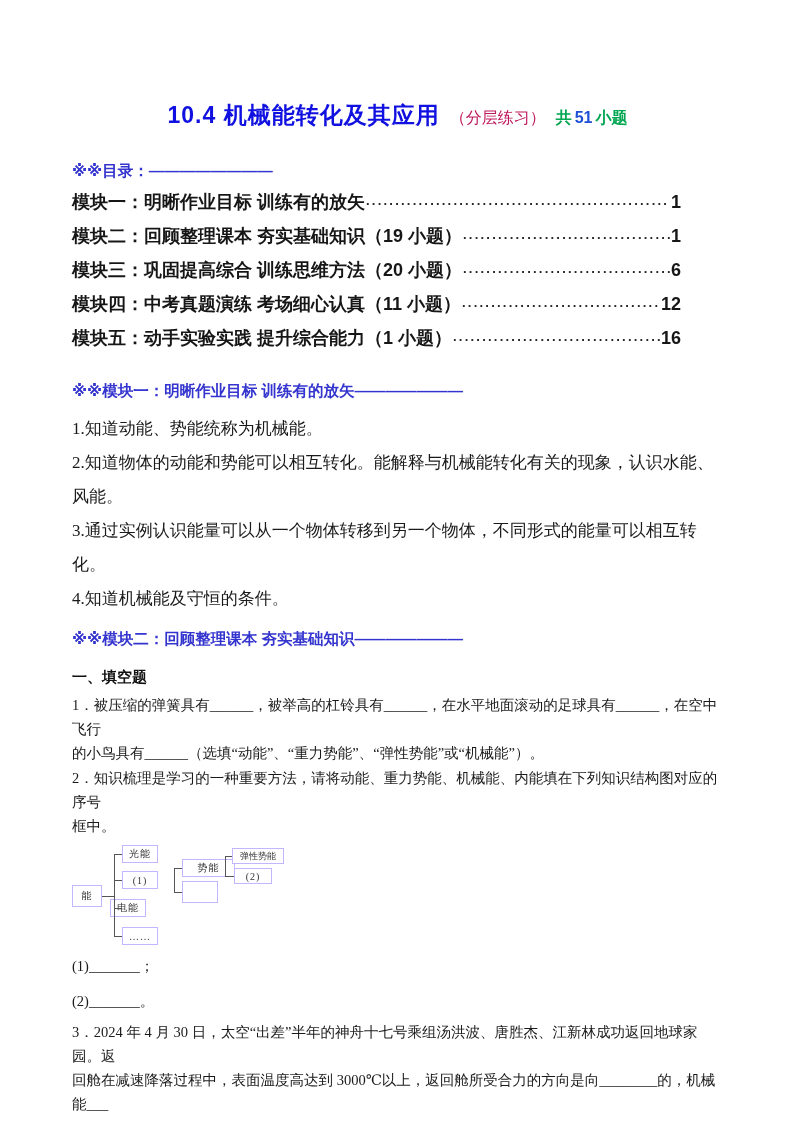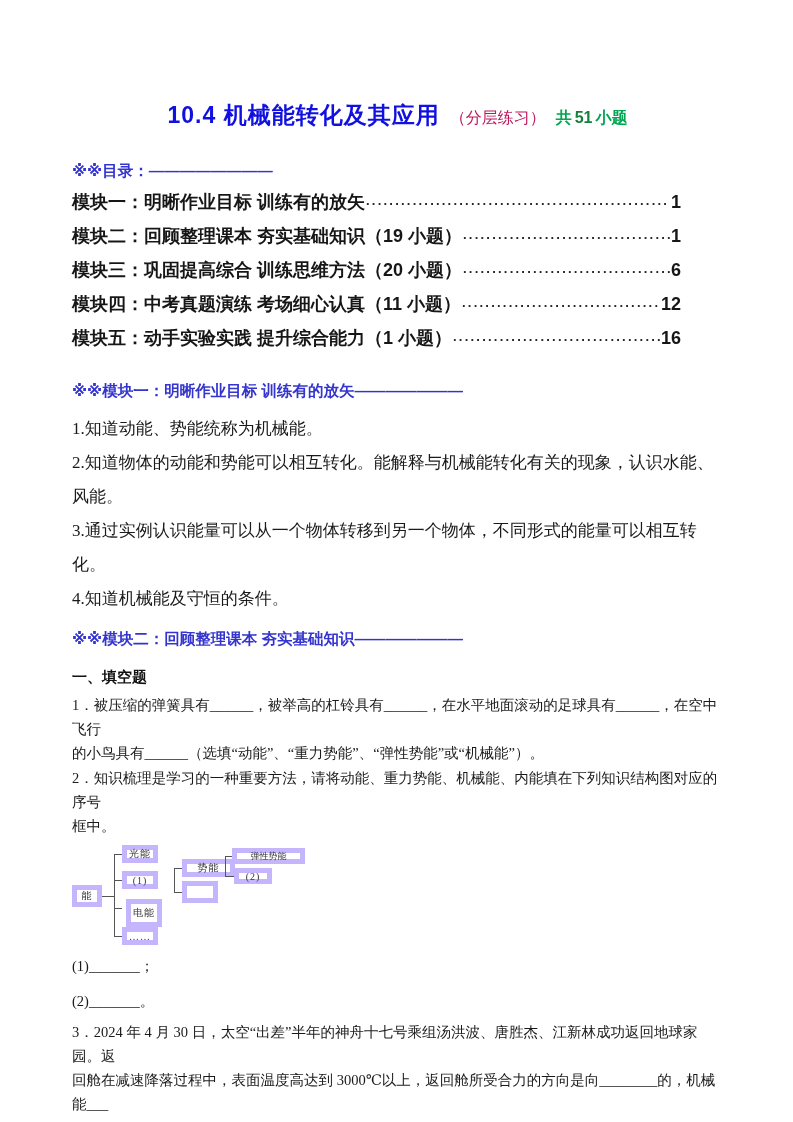--- a/index.html
+++ b/index.html
@@ -14,21 +14,21 @@
   .title-row{margin-top:100px;text-align:center;white-space:nowrap;}
   .title-main{
     font-family:"Liberation Sans","DejaVu Sans",sans-serif;
     font-weight:bold;font-size:23px;color:#1010e0;letter-spacing:1px;
   }
   .title-sub{font-family:"Liberation Sans","DejaVu Sans",sans-serif;
     font-size:16px;color:#be185d;margin-left:6px;}
   .title-count{font-family:"Liberation Sans","DejaVu Sans",sans-serif;
     font-weight:bold;font-size:16px;margin-left:6px;}
   .cnt-green{color:#00a651;}
-  .cnt-navy{color:#15803d;margin:0 3px;}
+  .cnt-navy{color:#1d4ed8;margin:0 3px;}
 
   
   .toc-label{
     margin-top:30px;
     font-family:"Liberation Sans","DejaVu Sans",sans-serif;
     font-weight:bold;font-size:15.5px;color:#3434cf;
   }
   .toc-list{margin-top:8px;padding-right:42px;}
   .toc-row{
     display:flex;align-items:baseline;height:34px;
@@ -58,21 +58,21 @@
     font-family:"Liberation Sans","DejaVu Sans",sans-serif;
     font-weight:bold;font-size:15px;color:#111;
   }
   .question{margin-top:1px;}
   .question .line{line-height:24px;font-size:14.5px;}
   .answer-line{line-height:35px;font-size:14.5px;}
 
   
   .diagram{position:relative;height:108px;margin-top:3px;margin-left:0;}
   .dbox{
-    position:absolute;box-sizing:border-box;border:5px solid #c4b5fd;
+    position:absolute;box-sizing:border-box;border:1px solid #c4b5fd;
     font-size:10px;color:#333;text-align:center;
     font-family:"Liberation Serif","DejaVu Serif",serif;
     display:flex;align-items:center;justify-content:center;
     background:#fff;letter-spacing:1px;
   }
   .dline{position:absolute;background:#555;}
   .h{height:1px;} .v{width:1px;}
 </style>
 </head>
 <body>
@@ -133,25 +133,25 @@
   <div class="question">
       <div class="line">2．知识梳理是学习的一种重要方法，请将动能、重力势能、机械能、内能填在下列知识结构图对应的序号</div>
       <div class="line">框中。</div>
     </div>
 
   <div class="diagram">
 
     <div class="dbox" style="left:0;top:44px;width:30px;height:22px;">能</div>
     <div class="dbox" style="left:50px;top:4px;width:36px;height:18px;">光能</div>
     <div class="dbox" style="left:50px;top:30px;width:36px;height:18px;">(1)</div>
-    <div class="dbox" style="left:54px;top:58px;width:36px;height:28px;">电能</div>
+    <div class="dbox" style="left:38px;top:58px;width:36px;height:18px;">电能</div>
     <div class="dbox" style="left:50px;top:86px;width:36px;height:18px;">……</div>
     <div class="dbox" style="left:110px;top:18px;width:53px;height:18px;">势能</div>
     <div class="dbox" style="left:110px;top:40px;width:36px;height:22px;"></div>
-    <div class="dbox" style="left:160px;top:7px;width:73px;height:16px;font-size:9px;letter-spacing:0;">弹性势能</div>
+    <div class="dbox" style="left:160px;top:7px;width:52px;height:16px;font-size:9px;letter-spacing:0;">弹性势能</div>
     <div class="dbox" style="left:162px;top:27px;width:38px;height:16px;">(2)</div>
 
     <div class="dline v" style="left:42px;top:13px;height:82px;"></div>
     <div class="dline h" style="left:30px;top:55px;width:12px;"></div>
     <div class="dline h" style="left:42px;top:13px;width:8px;"></div>
     <div class="dline h" style="left:42px;top:39px;width:8px;"></div>
     <div class="dline h" style="left:42px;top:67px;width:8px;"></div>
     <div class="dline h" style="left:42px;top:95px;width:8px;"></div>
     <div class="dline v" style="left:102px;top:27px;height:24px;"></div>
     <div class="dline h" style="left:102px;top:27px;width:8px;"></div>

